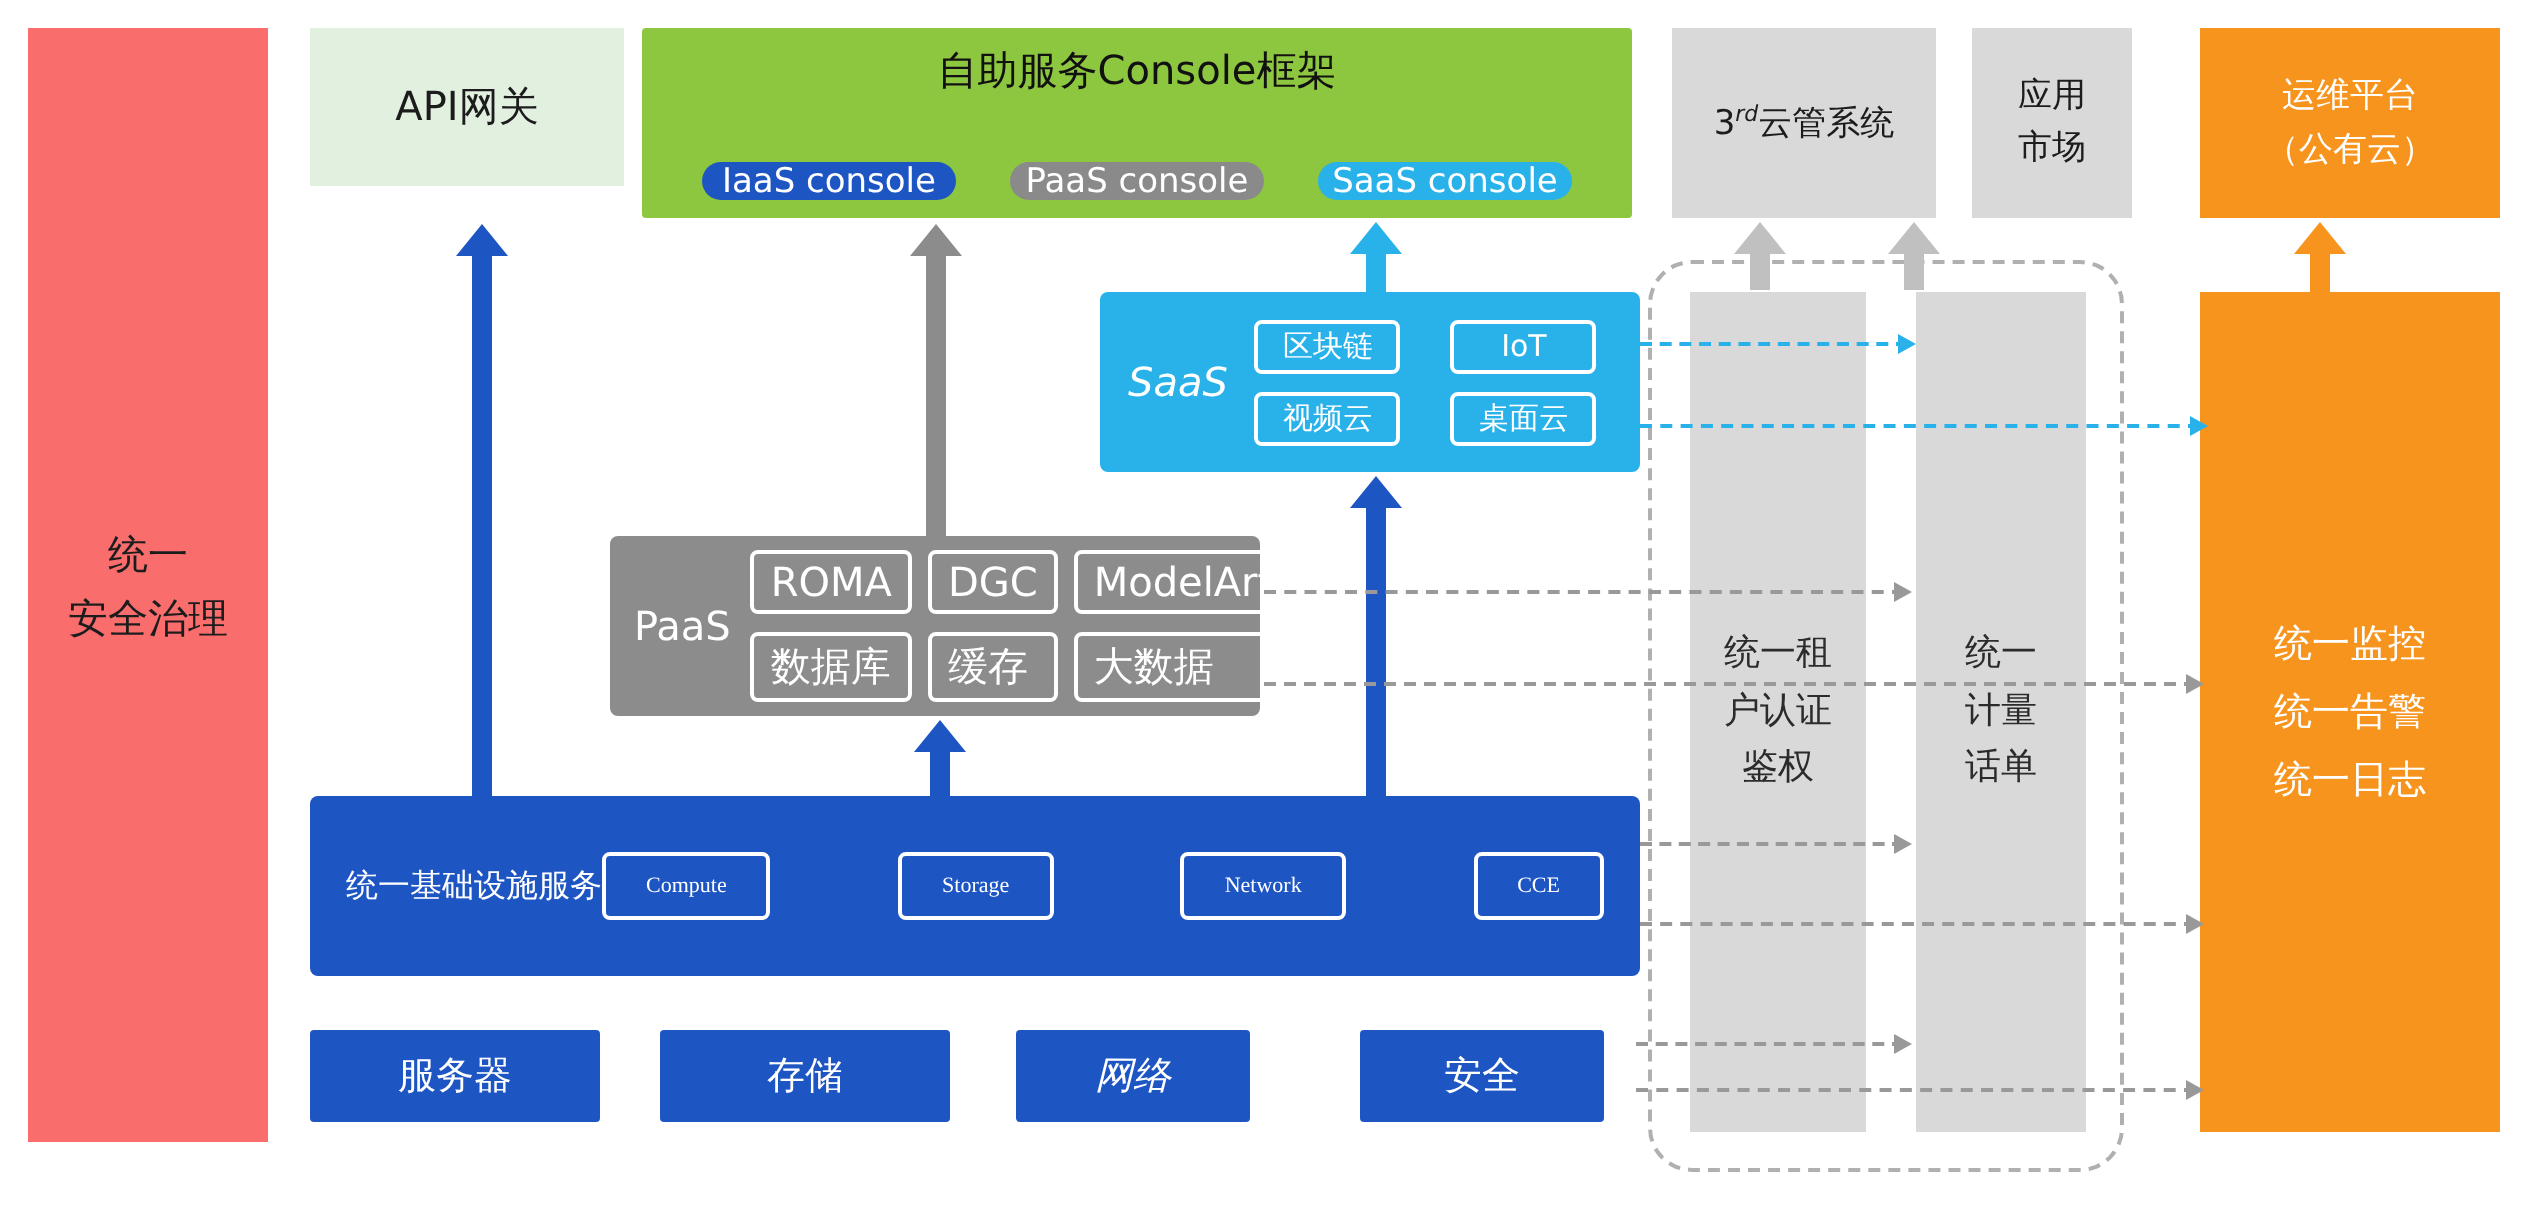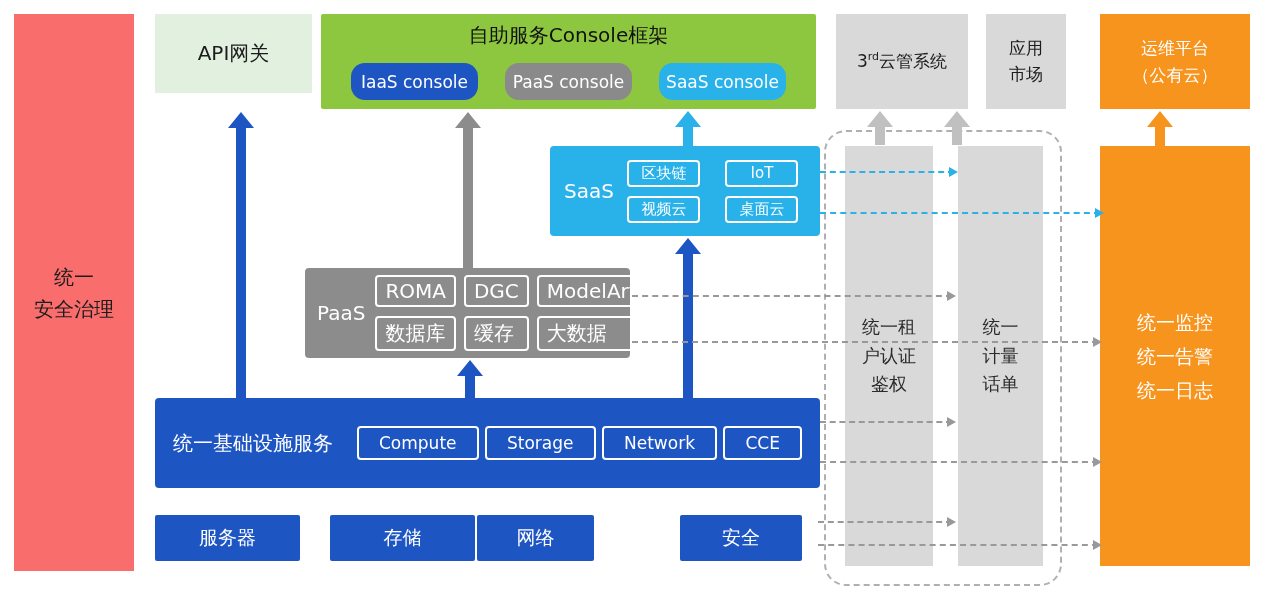--- a/index.html
+++ b/index.html
@@ -8,43 +8,43 @@
   .abs { position:absolute; }
   .box { display:flex; align-items:center; justify-content:center; text-align:center; }
   .pre { white-space:pre-line; }
 
   
   .security-bar { left:14px; top:14px; width:120px; height:557px; background:#f96d6d; font-size:20px; line-height:1.6; color:#1c1c1c; }
   .api-gateway { left:155px; top:14px; width:157px; height:79px; background:#e2f0e0; font-size:20px; color:#1c1c1c; }
   .console-frame { left:321px; top:14px; width:495px; height:95px; background:#8dc63f; border-radius:2px; }
   .console-title { position:absolute; top:8px; left:0; right:0; text-align:center; font-size:20px; font-weight:500; color:#111; }
   .console-row { position:absolute; bottom:9px; left:0; right:0; display:flex; justify-content:center; gap:27px; }
-  .console-chip { width:127px; height:37px; font-size:17px; color:#fff; display:flex; align-items:center; justify-content:center; border-radius:14px; }
+  .console-chip { width:127px; height:19px; font-size:17px; color:#fff; display:flex; align-items:center; justify-content:center; border-radius:14px; }
   .chip-iaas { background:#1d55c3; }
   .chip-paas { background:#8a8a8a; }
   .chip-saas { background:#29b1ea; }
   .third-cloud { left:836px; top:14px; width:132px; height:95px; background:#d9d9d9; font-size:17px; color:#1c1c1c; }
-  .third-cloud sup { font-size:11px; }
+  .third-cloud sup { font-size:11px;font-style:italic; }
   .app-market { left:986px; top:14px; width:80px; height:95px; background:#d9d9d9; font-size:17px; line-height:1.5; color:#1c1c1c; }
   .om-platform { left:1100px; top:14px; width:150px; height:95px; background:#f7941e; font-size:17px; line-height:1.55; color:#fff; }
 
   .saas-box { left:550px; top:146px; width:270px; height:90px; background:#29b1ea; border-radius:4px; display:flex; align-items:center; padding:0 14px; }
-  .saas-label { color:#fff; font-size:20px; margin-right:6px; }
+  .saas-label { color:#fff; font-size:20px; margin-right:6px;font-style:italic; }
   .saas-grid { flex:1; display:grid; grid-template-columns:auto auto; gap:9px 25px; justify-content:center; }
   .saas-chip { border:2px solid #fff; border-radius:4px; padding:2px 12px; color:#fff; font-size:15px; text-align:center; }
 
   .paas-box { left:305px; top:268px; width:325px; height:90px; background:#8c8c8c; border-radius:4px; display:flex; align-items:center; padding:0 12px; }
   .paas-label { color:#fff; font-size:20px; margin-right:10px; }
   .paas-grid { flex:1; display:grid; grid-template-columns:auto auto auto; gap:9px 8px; justify-content:center; }
   .paas-chip { border:2px solid #fff; border-radius:4px; padding:2px 8px; color:#fff; font-size:20px; text-align:left; }
 
   .iaas-box { left:155px; top:398px; width:665px; height:90px; background:#1d55c3; border-radius:4px; display:flex; align-items:center; padding:0 18px; }
-  .iaas-label { color:#fff; font-size:20px; margin-right:24px; white-space:nowrap; }
+  .iaas-label { color:#fff; font-size:16px; white-space:nowrap; }
   .iaas-row { flex:1; display:flex; justify-content:space-between; align-items:center; }
-  .iaas-chip { border:2px solid #fff; border-radius:4px; height:34px; padding:0 20px; display:flex; align-items:center; justify-content:center; color:#fff; font-size:17px; }
+  .iaas-chip { border:2px solid #fff; border-radius:4px; height:34px; padding:0 20px; display:flex; align-items:center; justify-content:center; color:#fff; font-size:11px;font-family:Liberation Serif, serif; }
 
   .hw-box { top:515px; height:46px; background:#1d55c3; color:#fff; font-size:19px; border-radius:2px; }
 
   .dashed-container { left:824px; top:130px; width:238px; height:456px; border:2px dashed #b0b0b0; border-radius:22px; z-index:0; }
   .pillar { top:146px; height:420px; background:#d9d9d9; font-size:18px; line-height:1.6; color:#2b2b2b; z-index:1; }
   .pillar-auth { left:845px; width:88px; }
   .pillar-meter { left:958px; width:85px; }
   .monitoring { left:1100px; top:146px; width:150px; height:420px; background:#f7941e; color:#fff; font-size:19px; line-height:1.8; }
 
   
@@ -113,21 +113,21 @@
     <div class="iaas-row">
       <div class="iaas-chip">Compute</div>
       <div class="iaas-chip">Storage</div>
       <div class="iaas-chip">Network</div>
       <div class="iaas-chip">CCE</div>
     </div>
   </div>
 
   <div class="abs box hw-box" style="left:155px; width:145px;">服务器</div>
   <div class="abs box hw-box" style="left:330px; width:145px;">存储</div>
-  <div class="abs box hw-box" style="left:477px; width:117px;">网络</div>
+  <div class="abs box hw-box" style="left:508px; width:117px;font-style:italic;">网络</div>
   <div class="abs box hw-box" style="left:680px; width:122px;">安全</div>
 
   <div class="abs dashed-container"></div>
   <div class="abs box pre pillar pillar-auth">统一租
 户认证
 鉴权</div>
   <div class="abs box pre pillar pillar-meter">统一
 计量
 话单</div>
 

